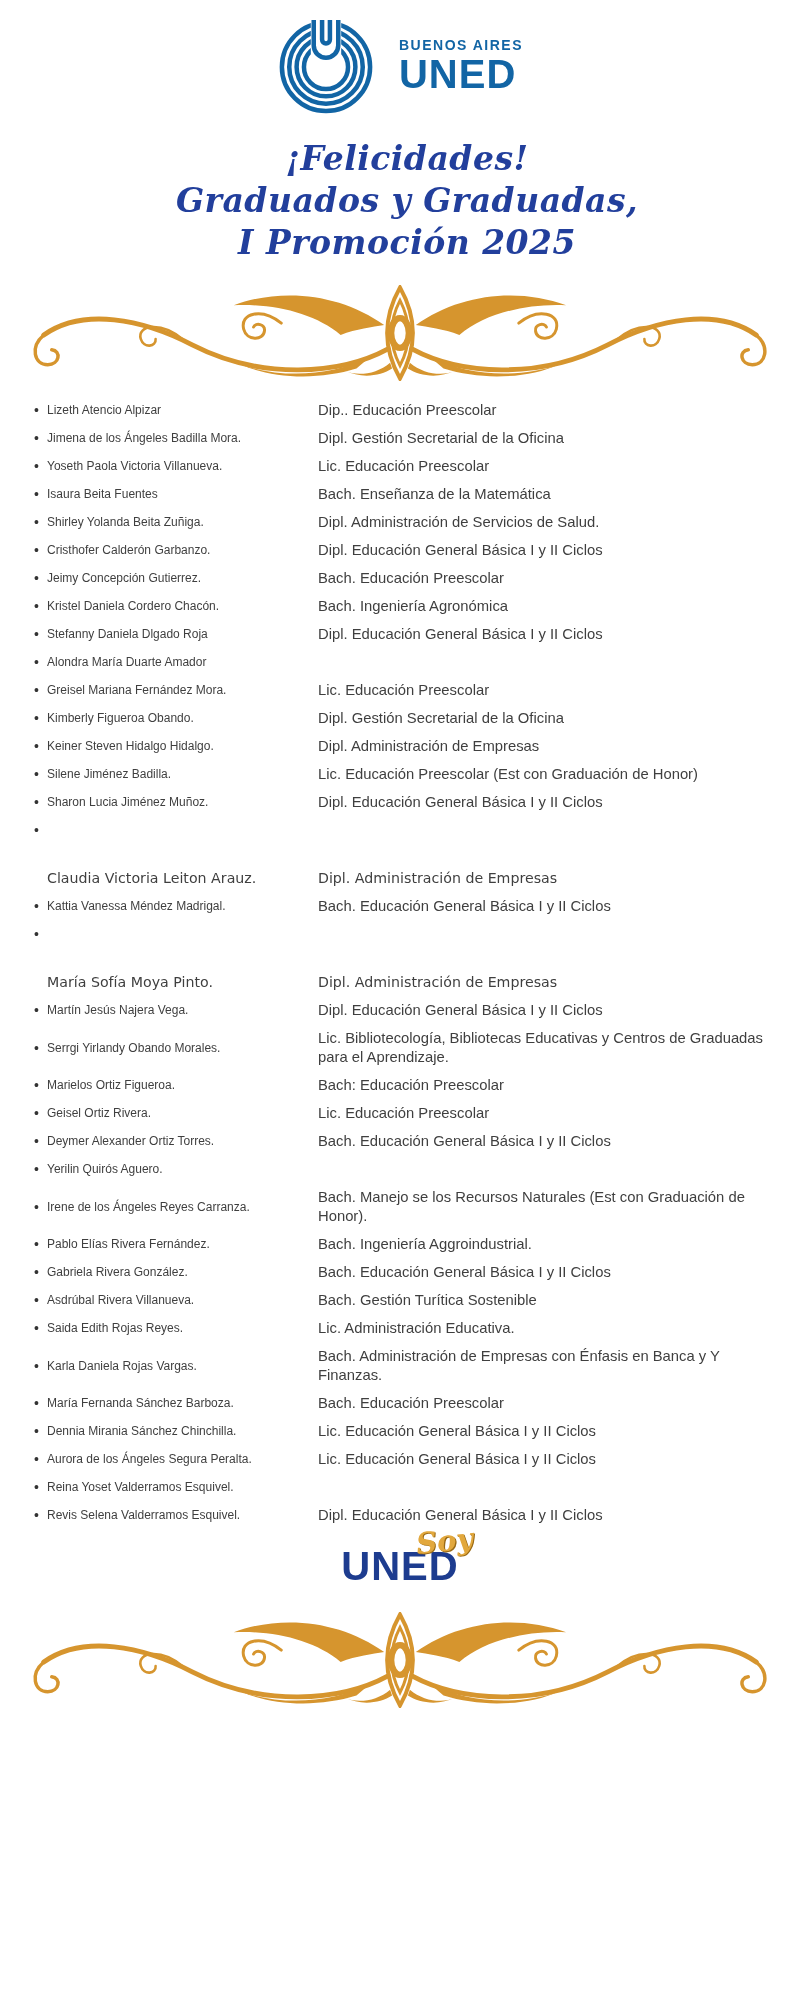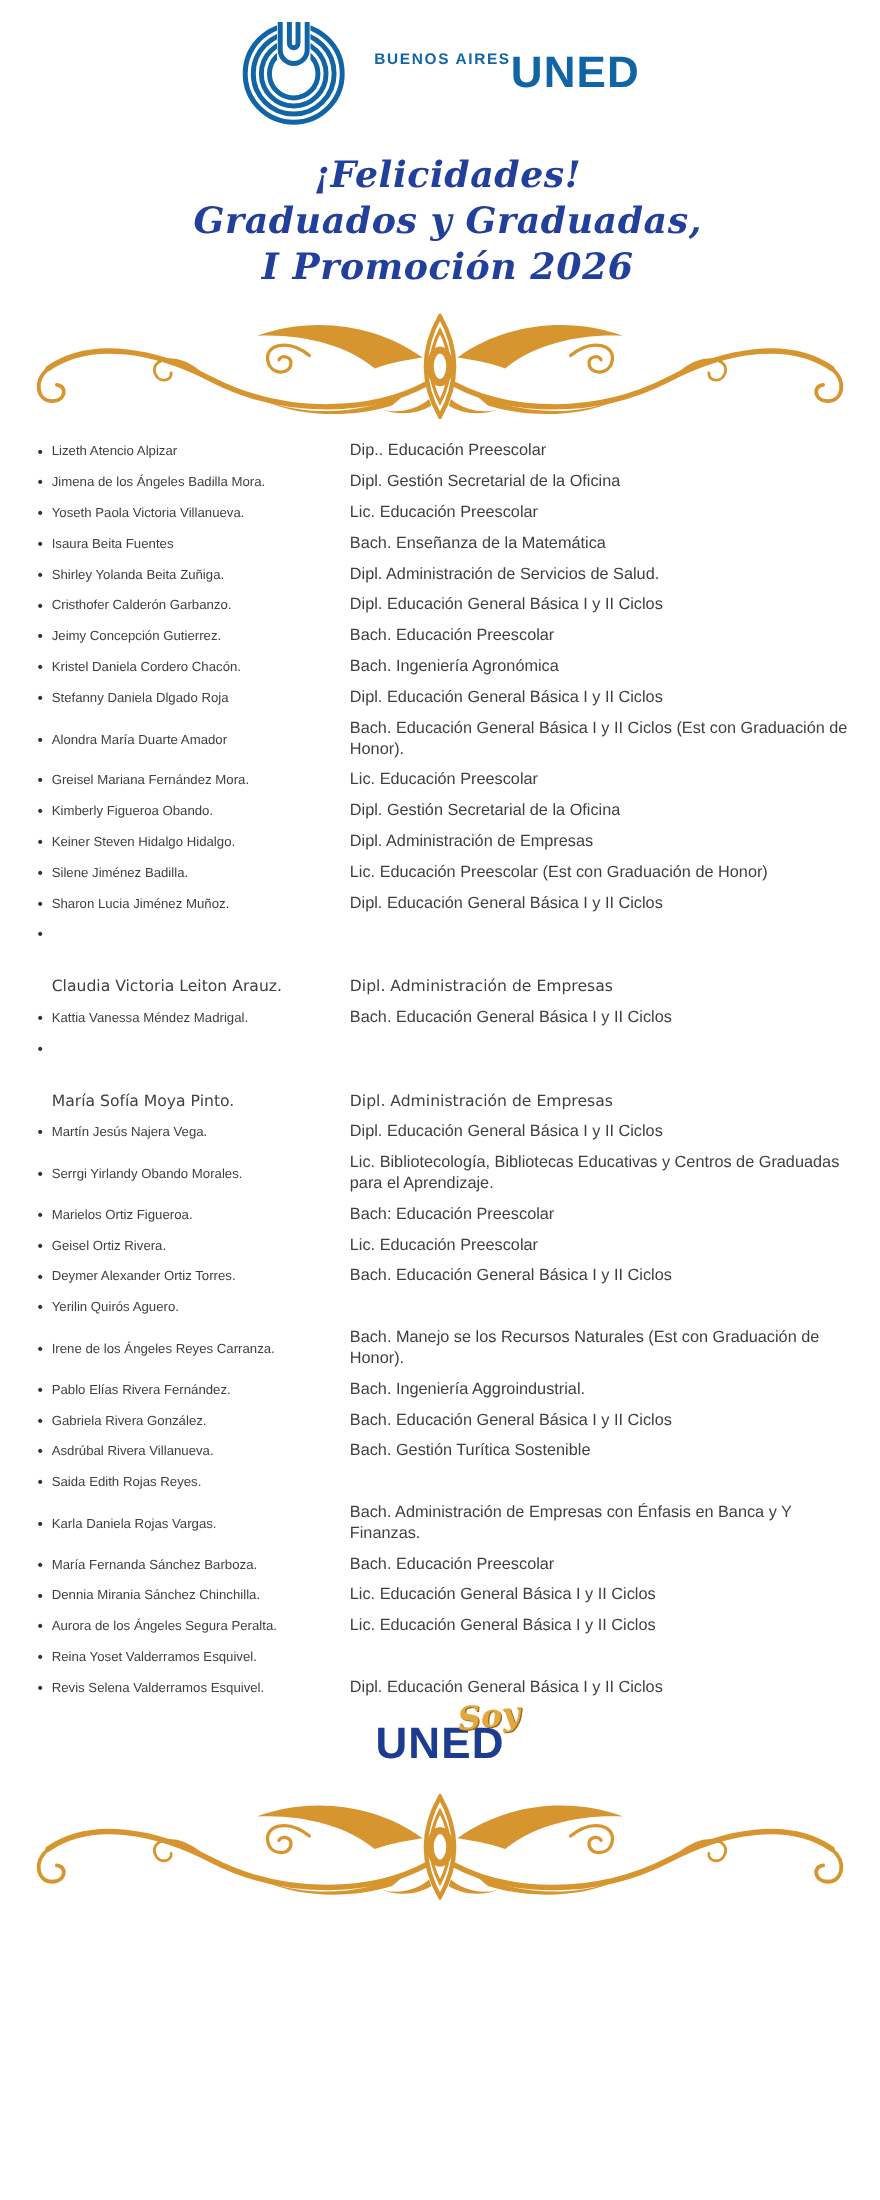--- a/index.html
+++ b/index.html
@@ -13,21 +13,21 @@
   *{margin:0;padding:0;box-sizing:border-box;}
   html,body{background:#ffffff;}
   body{
     width:800px;height:2000px;overflow:hidden;
     font-family:"Liberation Sans",sans-serif;color:var(--ink);
     position:relative;
   }
   
   .brand{display:flex;justify-content:center;align-items:center;gap:24px;padding-top:16px;}
   .brand-logo{width:98px;height:98px;flex:0 0 auto;}
-  .brand-text{display:flex;flex-direction:row;align-items:flex-start;}
+  .brand-text{display:flex;flex-direction:column;align-items:flex-start;}
   .brand-region{
     color:var(--logo-blue);font-size:14px;font-weight:700;letter-spacing:1.5px;
   }
   .brand-name{
     color:var(--logo-blue);font-size:40px;font-weight:800;letter-spacing:1px;line-height:1;margin-top:1px;
   }
   
   .title{margin-top:24px;text-align:center;
     font-family:"DejaVu Serif",serif;font-style:italic;font-weight:bold;
     color:var(--title-blue);font-size:33px;line-height:1.28;letter-spacing:.5px;padding-left:14px;}
@@ -74,21 +74,21 @@
   </svg>
   <div class="brand-text">
     <div class="brand-region">BUENOS AIRES</div>
     <div class="brand-name">UNED</div>
   </div>
 </div>
 
 <div class="title">
   <div>¡Felicidades!</div>
   <div>Graduados y Graduadas,</div>
-  <div>I Promoción 2026</div>
+  <div>I Promoción 2025</div>
 </div>
 
 <svg class="flourish top" width="752" height="96" viewBox="0 0 760 96" aria-hidden="true">
   <g stroke="#D6952E" fill="none" stroke-linecap="round">
     <g id="fl-half">
 
       <path d="M392,64 C440,90 520,96 590,60 C640,34 700,22 740,50" stroke-width="5"></path>
       <path d="M740,50 C754,62 750,80 736,80 C724,80 722,66 732,65" stroke-width="3.5"></path>
 
       <path d="M396,40 C440,8 500,2 548,20 C508,18 466,28 440,50 C424,44 408,42 396,40 Z" fill="#D6952E" stroke="none"></path>
@@ -171,21 +171,20 @@
       <span class="bullet">•</span>
       <span class="name-text">Stefanny Daniela Dlgado  Roja</span>
     </div>
     <div class="cell-degree">Dipl. Educación General Básica I y II Ciclos</div>
   </div>
     <div class="row">
     <div class="cell-name">
       <span class="bullet">•</span>
       <span class="name-text">Alondra María Duarte  Amador</span>
     </div>
-    <div class="cell-degree">Bach. Educación General Básica I y II Ciclos (Est con Graduación de Honor).</div>
   </div>
     <div class="row">
     <div class="cell-name">
       <span class="bullet">•</span>
       <span class="name-text">Greisel Mariana Fernández Mora.</span>
     </div>
     <div class="cell-degree">Lic. Educación Preescolar</div>
   </div>
     <div class="row">
     <div class="cell-name">
@@ -303,20 +302,21 @@
       <span class="bullet">•</span>
       <span class="name-text">Asdrúbal Rivera  Villanueva.</span>
     </div>
     <div class="cell-degree">Bach. Gestión Turítica Sostenible</div>
   </div>
     <div class="row">
     <div class="cell-name">
       <span class="bullet">•</span>
       <span class="name-text">Saida Edith  Rojas  Reyes.</span>
     </div>
+    <div class="cell-degree">Lic. Administración  Educativa.</div>
   </div>
     <div class="row">
     <div class="cell-name">
       <span class="bullet">•</span>
       <span class="name-text">Karla Daniela Rojas Vargas.</span>
     </div>
     <div class="cell-degree">Bach. Administración de  Empresas con Énfasis en Banca y  Y Finanzas.</div>
   </div>
     <div class="row">
     <div class="cell-name">

